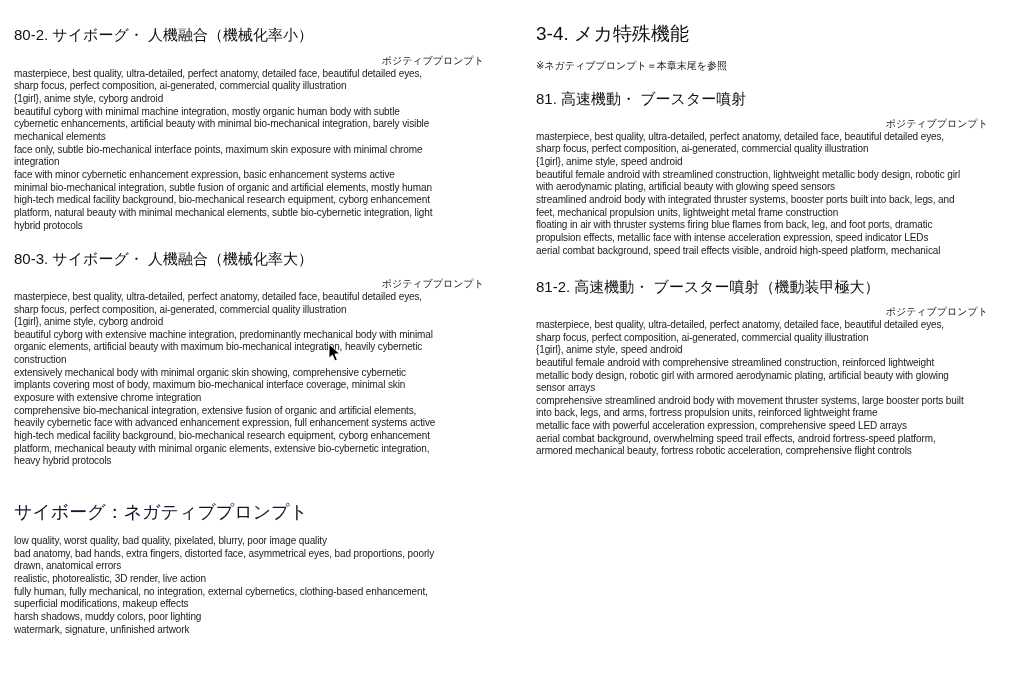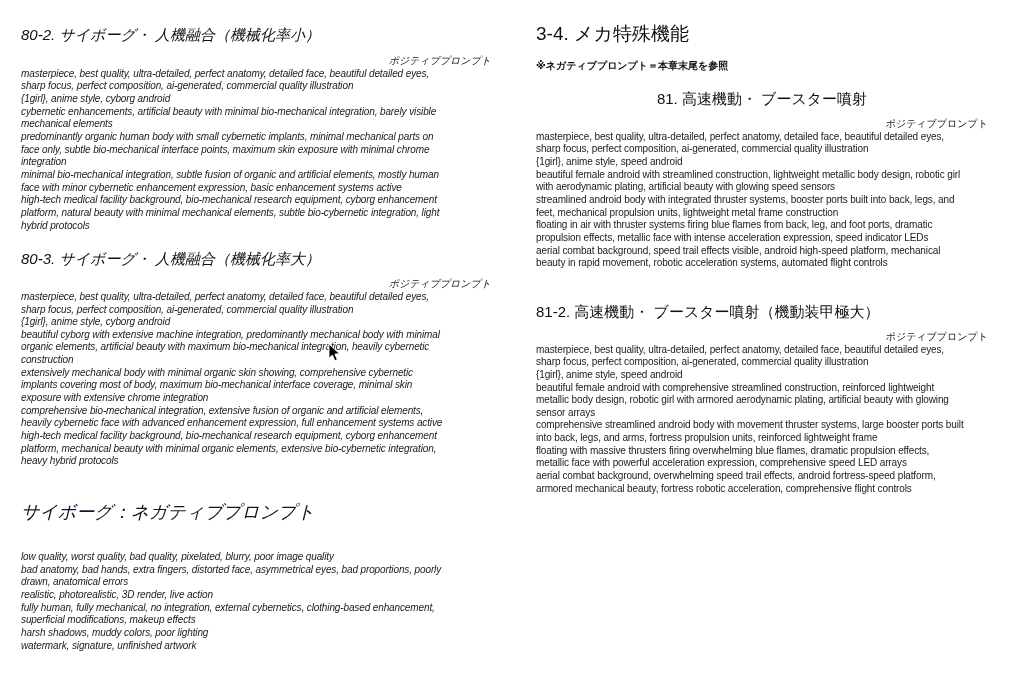--- a/index.html
+++ b/index.html
@@ -15,35 +15,35 @@
   .page {
     position: relative;
     width: 1024px;
     height: 687px;
     background: #ffffff;
   }
   .column {
     position: absolute;
     top: 0;
   }
-  .col-left  { left: 21px;  width: 470px; font-style: italic; }
+  .col-left  { left: 14px;  width: 470px; }
   .col-right { left: 536px; width: 452px; }
 
   .doc-title {
     font-size: 19px;
     line-height: 24px;
     font-weight: 500;
     margin-top: 22px;
     white-space: nowrap;
     color: #111111;
   }
   .doc-note {
     font-size: 10px;
     line-height: 13px;
-    font-weight: bold;
+    font-weight: normal;
     margin-top: 13px;
     white-space: nowrap;
     color: #111111;
   }
   .section-heading {
     font-size: 15px;
     line-height: 19px;
     font-weight: 500;
     white-space: nowrap;
     color: #111111;
@@ -68,25 +68,25 @@
     letter-spacing: -0.12px;
     white-space: nowrap;
   }
 
   
   .h-80-2   { margin-top: 25px; }
   .lbl-80-2 { margin-top: 11px; }
   .h-80-3   { margin-top: 17px; }
   .lbl-80-3 { margin-top: 10px; }
   .h-neg    { margin-top: 31px; }
-  .body-neg { margin-top: 25px; }
+  .body-neg { margin-top: 9px; }
 
-  .h-81     { margin-top: 17px; text-align: center; }
+  .h-81     { margin-top: 17px; }
   .lbl-81   { margin-top: 10px; }
-  .h-81-2   { margin-top: 32px; }
+  .h-81-2   { margin-top: 20px; }
   .lbl-81-2 { margin-top: 10px; }
 
   .cursor {
     position: absolute;
     left: 328px;
     top: 343px;
     width: 13px;
     height: 19px;
     pointer-events: none;
     z-index: 10;
@@ -98,27 +98,27 @@
 <div class="page">
 
   <div class="column col-left">
 
     <div class="section-heading h-80-2">80-2. サイボーグ・ 人機融合（機械化率小）</div>
     <div class="prompt-label lbl-80-2">ポジティブプロンプト</div>
     <div class="prompt-body">
         <div class="line">masterpiece, best quality, ultra-detailed, perfect anatomy, detailed face, beautiful detailed eyes,</div>
         <div class="line">sharp focus, perfect composition, ai-generated, commercial quality illustration</div>
         <div class="line">{1girl}, anime style, cyborg android</div>
+        <div class="line">beautiful cyborg with minimal machine integration, mostly organic human body with subtle</div>
         <div class="line">cybernetic enhancements, artificial beauty with minimal bio-mechanical integration, barely visible</div>
         <div class="line">mechanical elements</div>
-        <div class="line">predominantly organic human body with small cybernetic implants, minimal mechanical parts on</div>
         <div class="line">face only, subtle bio-mechanical interface points, maximum skin exposure with minimal chrome</div>
         <div class="line">integration</div>
+        <div class="line">face with minor cybernetic enhancement expression, basic enhancement systems active</div>
         <div class="line">minimal bio-mechanical integration, subtle fusion of organic and artificial elements, mostly human</div>
-        <div class="line">face with minor cybernetic enhancement expression, basic enhancement systems active</div>
         <div class="line">high-tech medical facility background, bio-mechanical research equipment, cyborg enhancement</div>
         <div class="line">platform, natural beauty with minimal mechanical elements, subtle bio-cybernetic integration, light</div>
         <div class="line">hybrid protocols</div>
       </div>
 
     <div class="section-heading h-80-3">80-3. サイボーグ・ 人機融合（機械化率大）</div>
     <div class="prompt-label lbl-80-3">ポジティブプロンプト</div>
     <div class="prompt-body">
         <div class="line">masterpiece, best quality, ultra-detailed, perfect anatomy, detailed face, beautiful detailed eyes,</div>
         <div class="line">sharp focus, perfect composition, ai-generated, commercial quality illustration</div>
@@ -161,35 +161,33 @@
         <div class="line">masterpiece, best quality, ultra-detailed, perfect anatomy, detailed face, beautiful detailed eyes,</div>
         <div class="line">sharp focus, perfect composition, ai-generated, commercial quality illustration</div>
         <div class="line">{1girl}, anime style, speed android</div>
         <div class="line">beautiful female android with streamlined construction, lightweight metallic body design, robotic girl</div>
         <div class="line">with aerodynamic plating, artificial beauty with glowing speed sensors</div>
         <div class="line">streamlined android body with integrated thruster systems, booster ports built into back, legs, and</div>
         <div class="line">feet, mechanical propulsion units, lightweight metal frame construction</div>
         <div class="line">floating in air with thruster systems firing blue flames from back, leg, and foot ports, dramatic</div>
         <div class="line">propulsion effects, metallic face with intense acceleration expression, speed indicator LEDs</div>
         <div class="line">aerial combat background, speed trail effects visible, android high-speed platform, mechanical</div>
-        <div class="line">beauty in rapid movement, robotic acceleration systems, automated flight controls</div>
       </div>
 
     <div class="section-heading h-81-2">81-2. 高速機動・ ブースター噴射（機動装甲極大）</div>
     <div class="prompt-label lbl-81-2">ポジティブプロンプト</div>
     <div class="prompt-body">
         <div class="line">masterpiece, best quality, ultra-detailed, perfect anatomy, detailed face, beautiful detailed eyes,</div>
         <div class="line">sharp focus, perfect composition, ai-generated, commercial quality illustration</div>
         <div class="line">{1girl}, anime style, speed android</div>
         <div class="line">beautiful female android with comprehensive streamlined construction, reinforced lightweight</div>
         <div class="line">metallic body design, robotic girl with armored aerodynamic plating, artificial beauty with glowing</div>
         <div class="line">sensor arrays</div>
         <div class="line">comprehensive streamlined android body with movement thruster systems, large booster ports built</div>
         <div class="line">into back, legs, and arms, fortress propulsion units, reinforced lightweight frame</div>
-        <div class="line">floating with massive thrusters firing overwhelming blue flames, dramatic propulsion effects,</div>
         <div class="line">metallic face with powerful acceleration expression, comprehensive speed LED arrays</div>
         <div class="line">aerial combat background, overwhelming speed trail effects, android fortress-speed platform,</div>
         <div class="line">armored mechanical beauty, fortress robotic acceleration, comprehensive flight controls</div>
       </div>
 
   </div>
 
   <svg class="cursor" viewBox="0 0 13 19" xmlns="http://www.w3.org/2000/svg">
     <path d="M1,1 L1,15.2 L4.4,12.1 L6.9,17.8 L9.3,16.7 L6.9,11.1 L11.6,10.8 Z" fill="#000000" stroke="#ffffff" stroke-width="0.9"></path>
   </svg>

